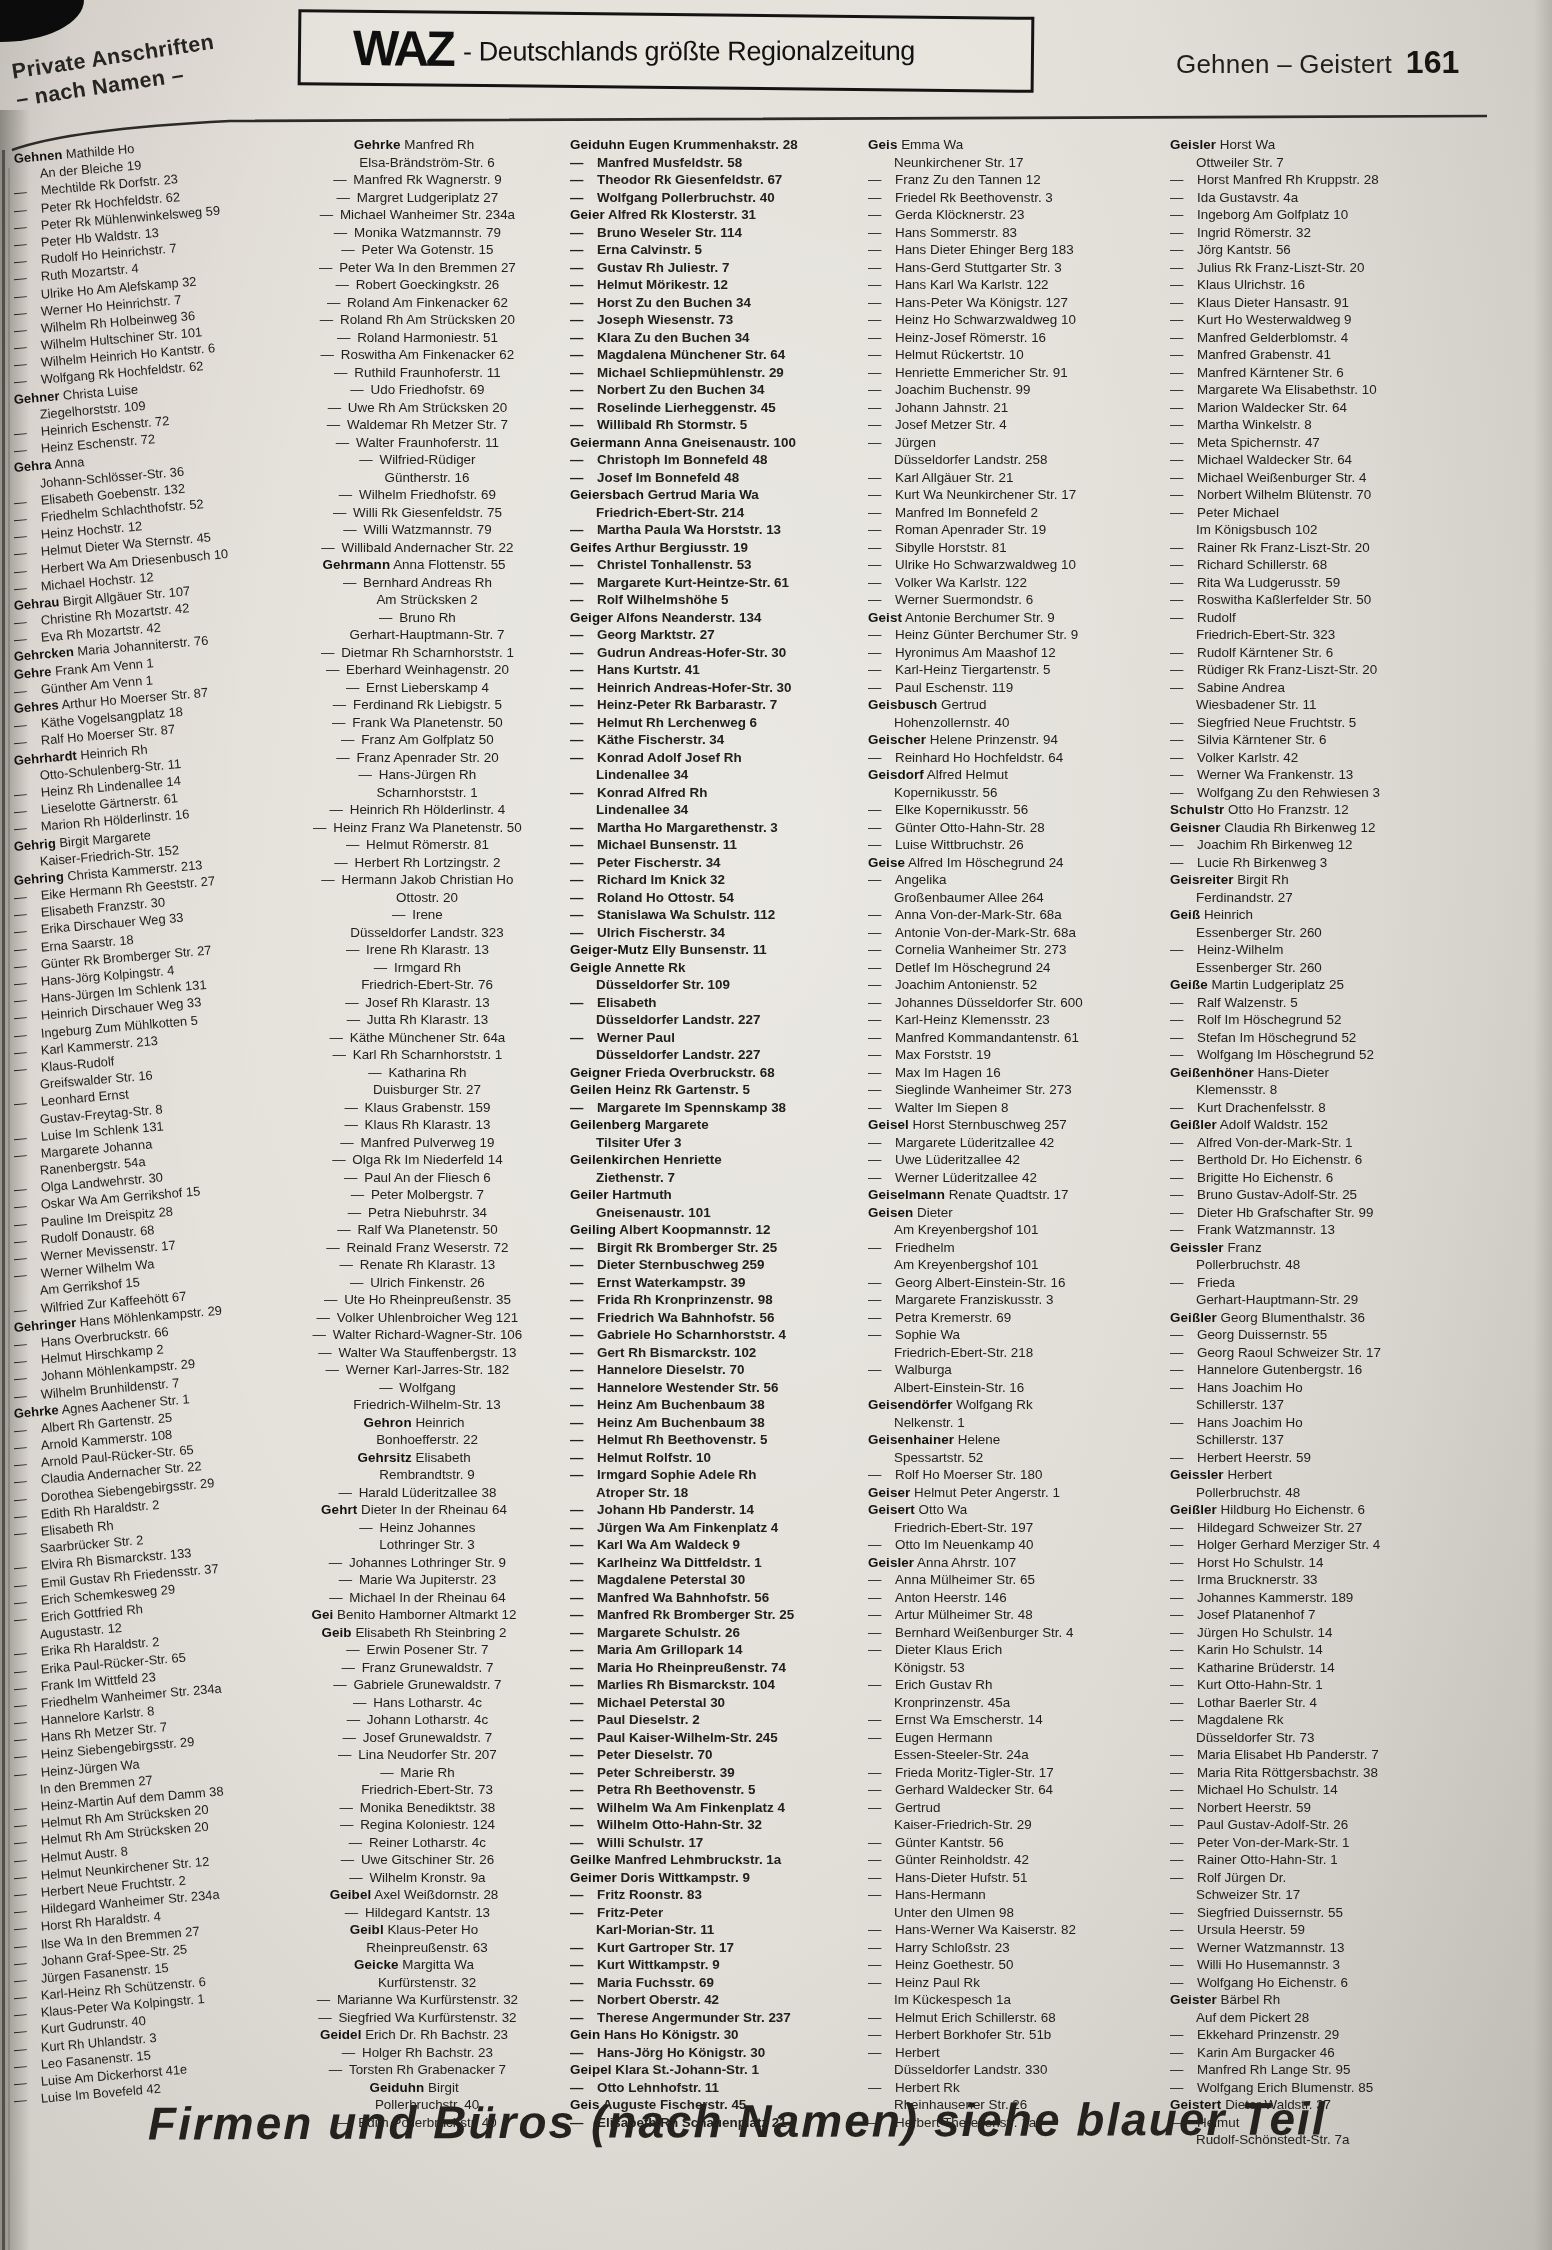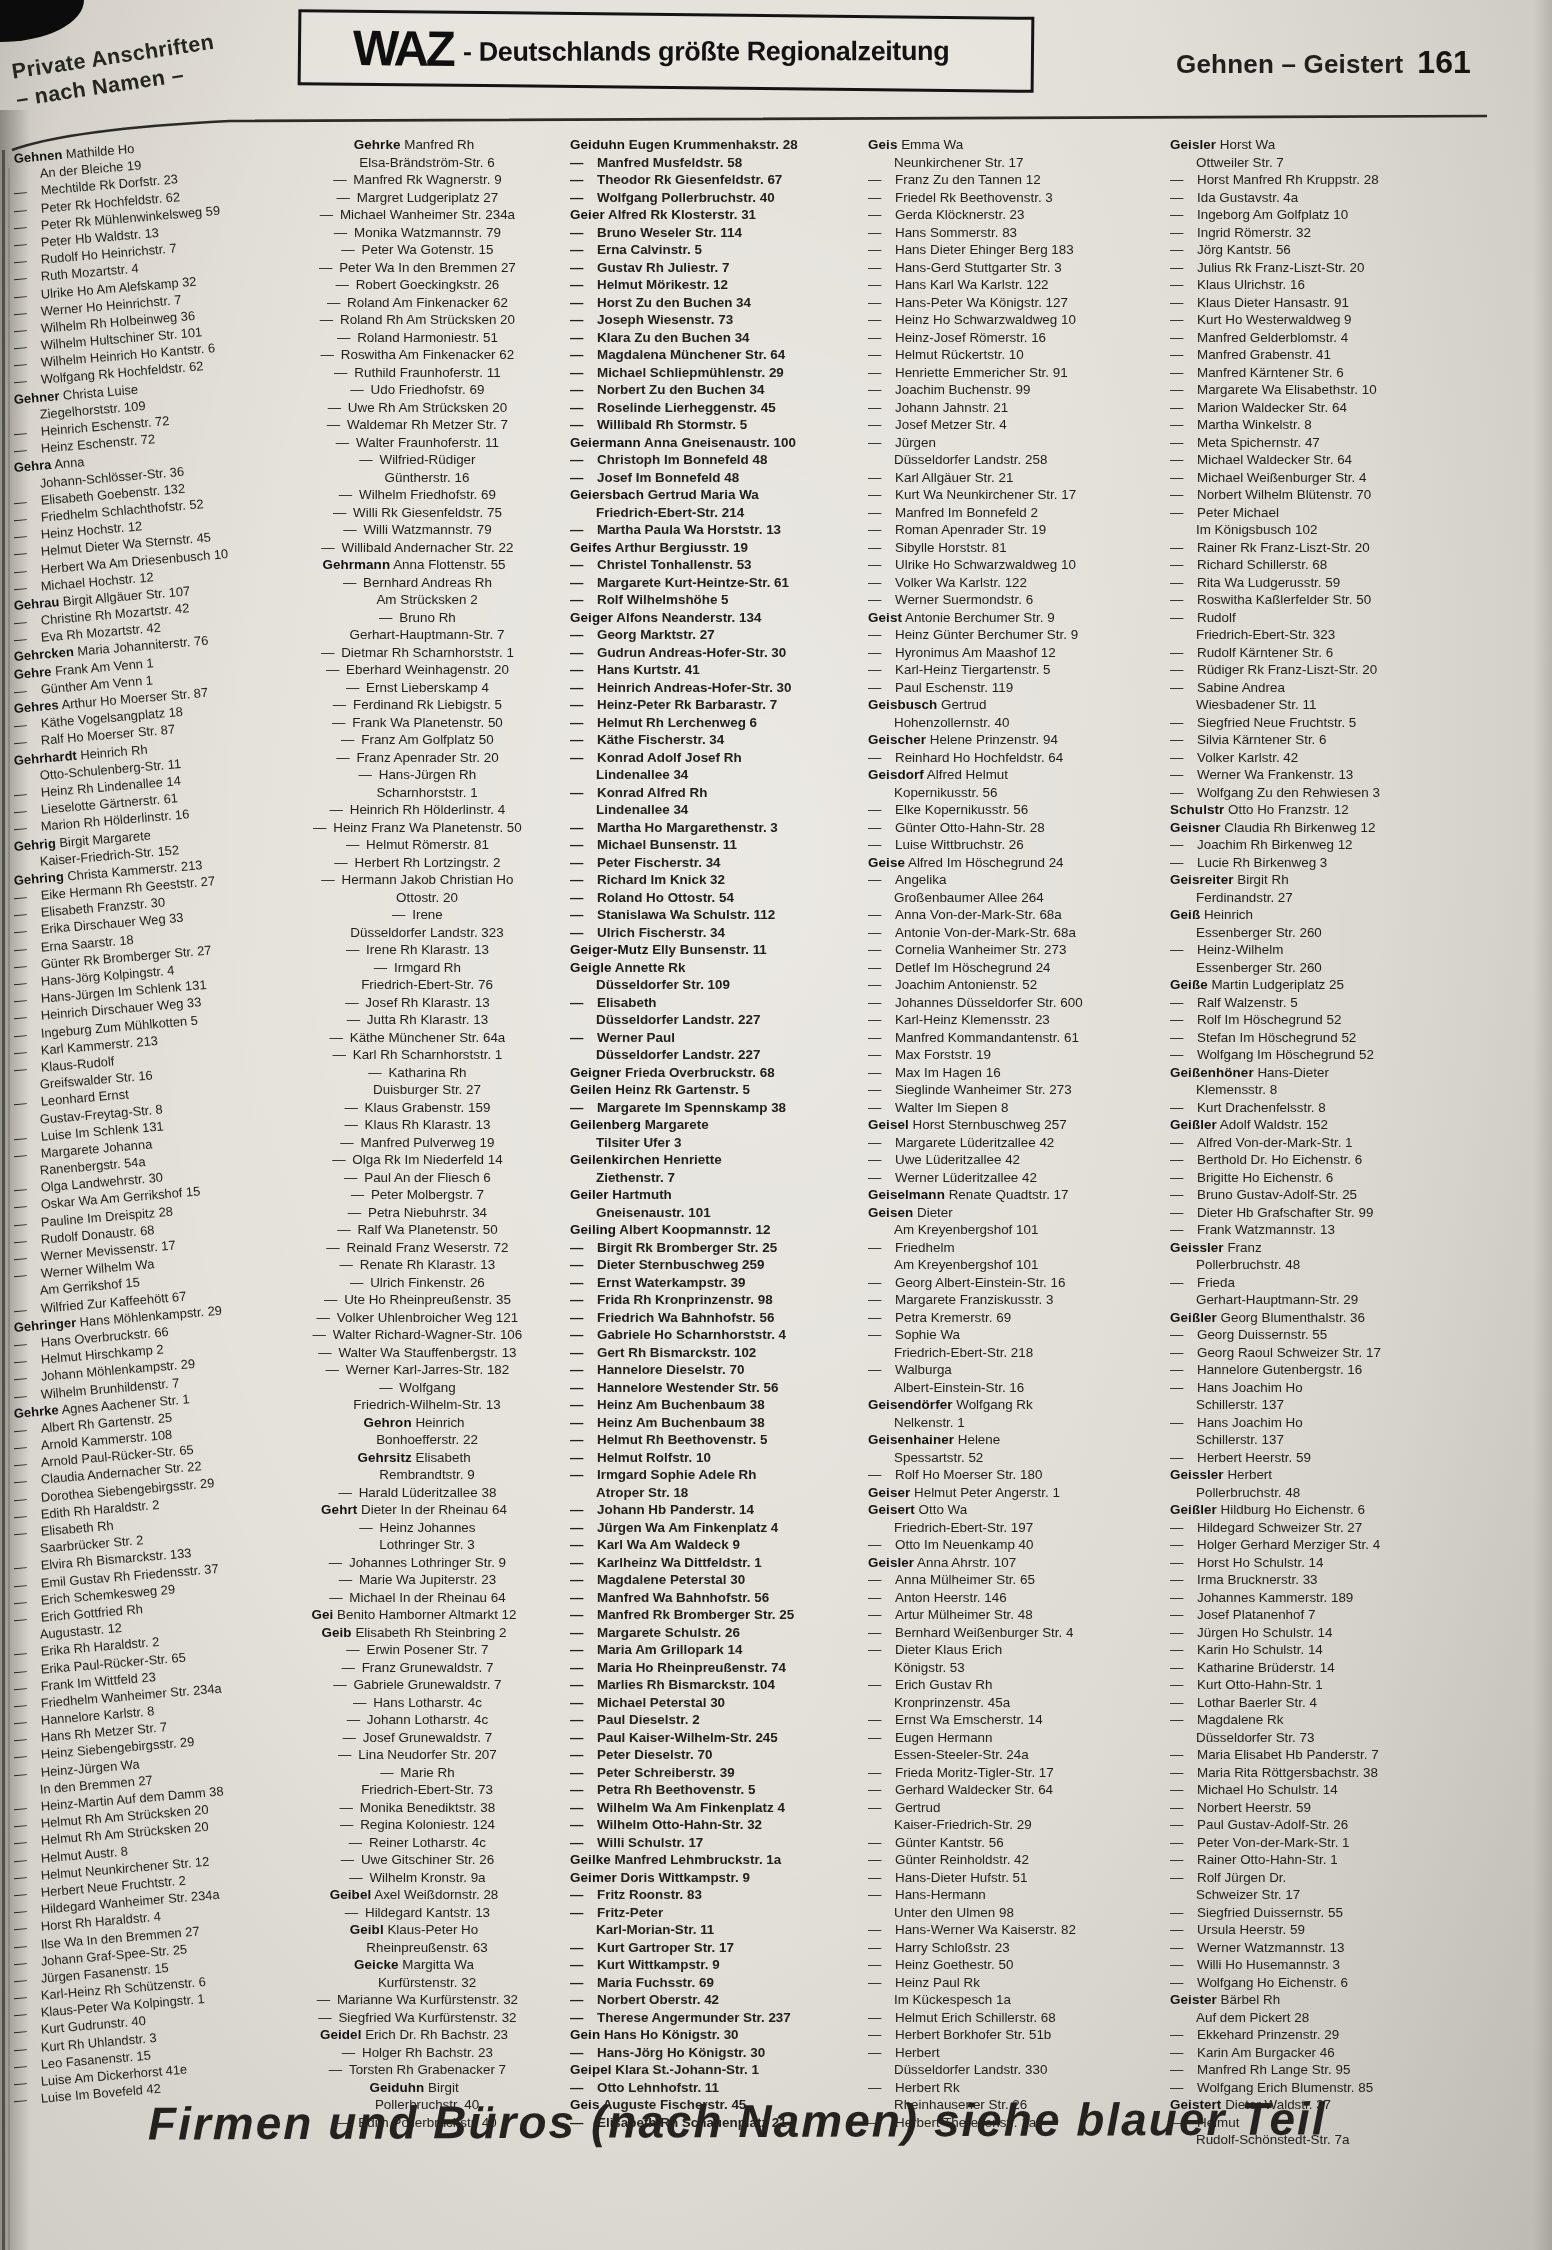--- a/index.html
+++ b/index.html
@@ -18,24 +18,24 @@
     background:linear-gradient(270deg,rgba(70,66,60,.18),rgba(70,66,60,0));}
 
   
   .corner-label{position:absolute;left:10px;top:58px;transform:rotate(-8.5deg);transform-origin:0 0;
     font-weight:bold;font-size:21.5px;line-height:28px;color:#26251f;letter-spacing:.4px;}
   .waz-box{position:absolute;left:298px;top:13px;width:736px;height:76px;border:3px solid #141414;
     transform:rotate(.6deg);display:flex;align-items:center;padding-left:52px;box-sizing:border-box;
     background:rgba(236,233,226,.45);}
   .waz-logo{font-weight:900;font-size:49px;letter-spacing:-3px;color:#0f0f0f;
     font-stretch:condensed;transform:scaleY(1.02);}
-  .waz-tag{font-weight:bold;font-size:27px;color:#121212;margin-left:10px;letter-spacing:-.4px;
+  .waz-tag{font-weight:normal;font-size:27px;color:#121212;margin-left:10px;letter-spacing:-.4px;
     transform:rotate(-.7deg);}
   .page-head{position:absolute;left:1176px;top:44px;white-space:nowrap;}
-  .page-range{font-weight:bold;font-size:26px;color:#201f1c;letter-spacing:.2px;}
+  .page-range{font-weight:normal;font-size:26px;color:#201f1c;letter-spacing:.2px;}
   .page-num{font-weight:bold;font-size:32px;color:#161512;margin-left:14px;}
   .rule-svg{position:absolute;left:0;top:0;}
 
   
   .col{position:absolute;top:136px;width:292px;}
   .col .ln{height:17.5px;white-space:nowrap;font-size:13.4px;line-height:17.5px;color:#21201d;}
   .col .ln b{color:#121110;letter-spacing:.1px;}
   .col .ln.i{padding-left:26px;}
   .col .dash{display:inline-block;width:27px;}
   .col1{left:14px;top:150px;width:250px;}

